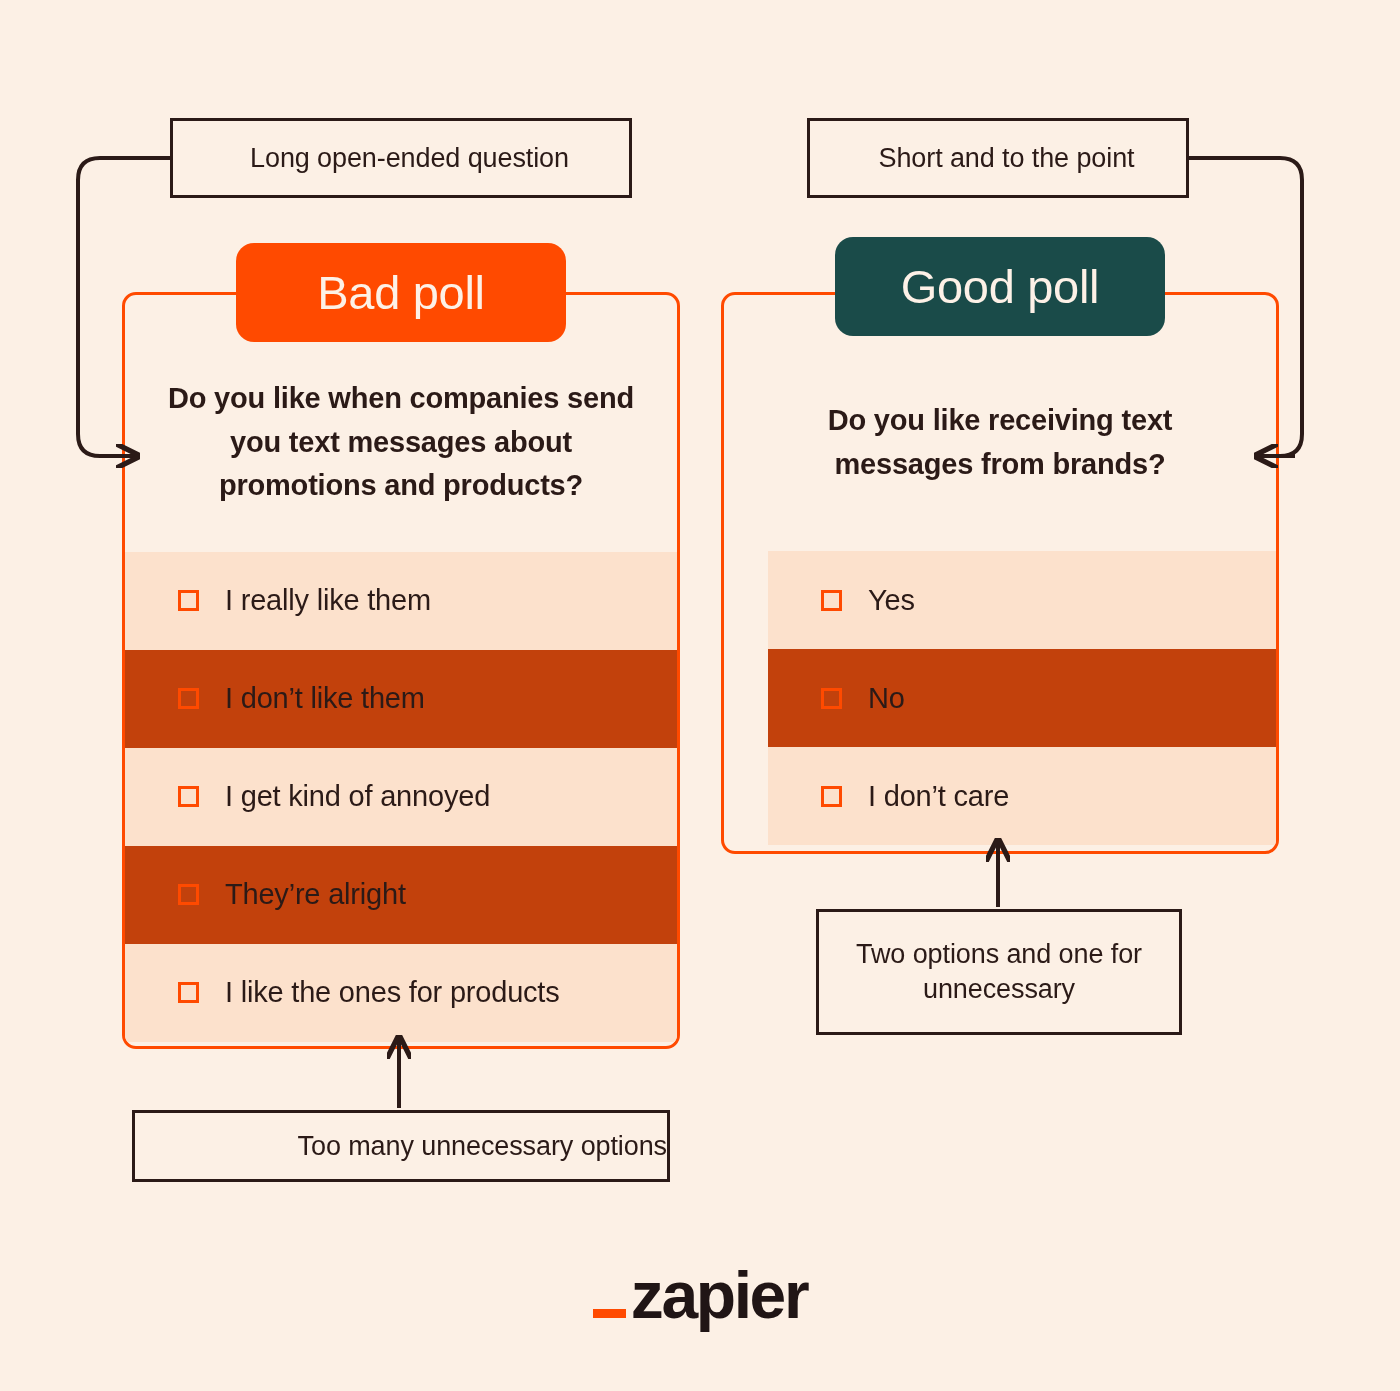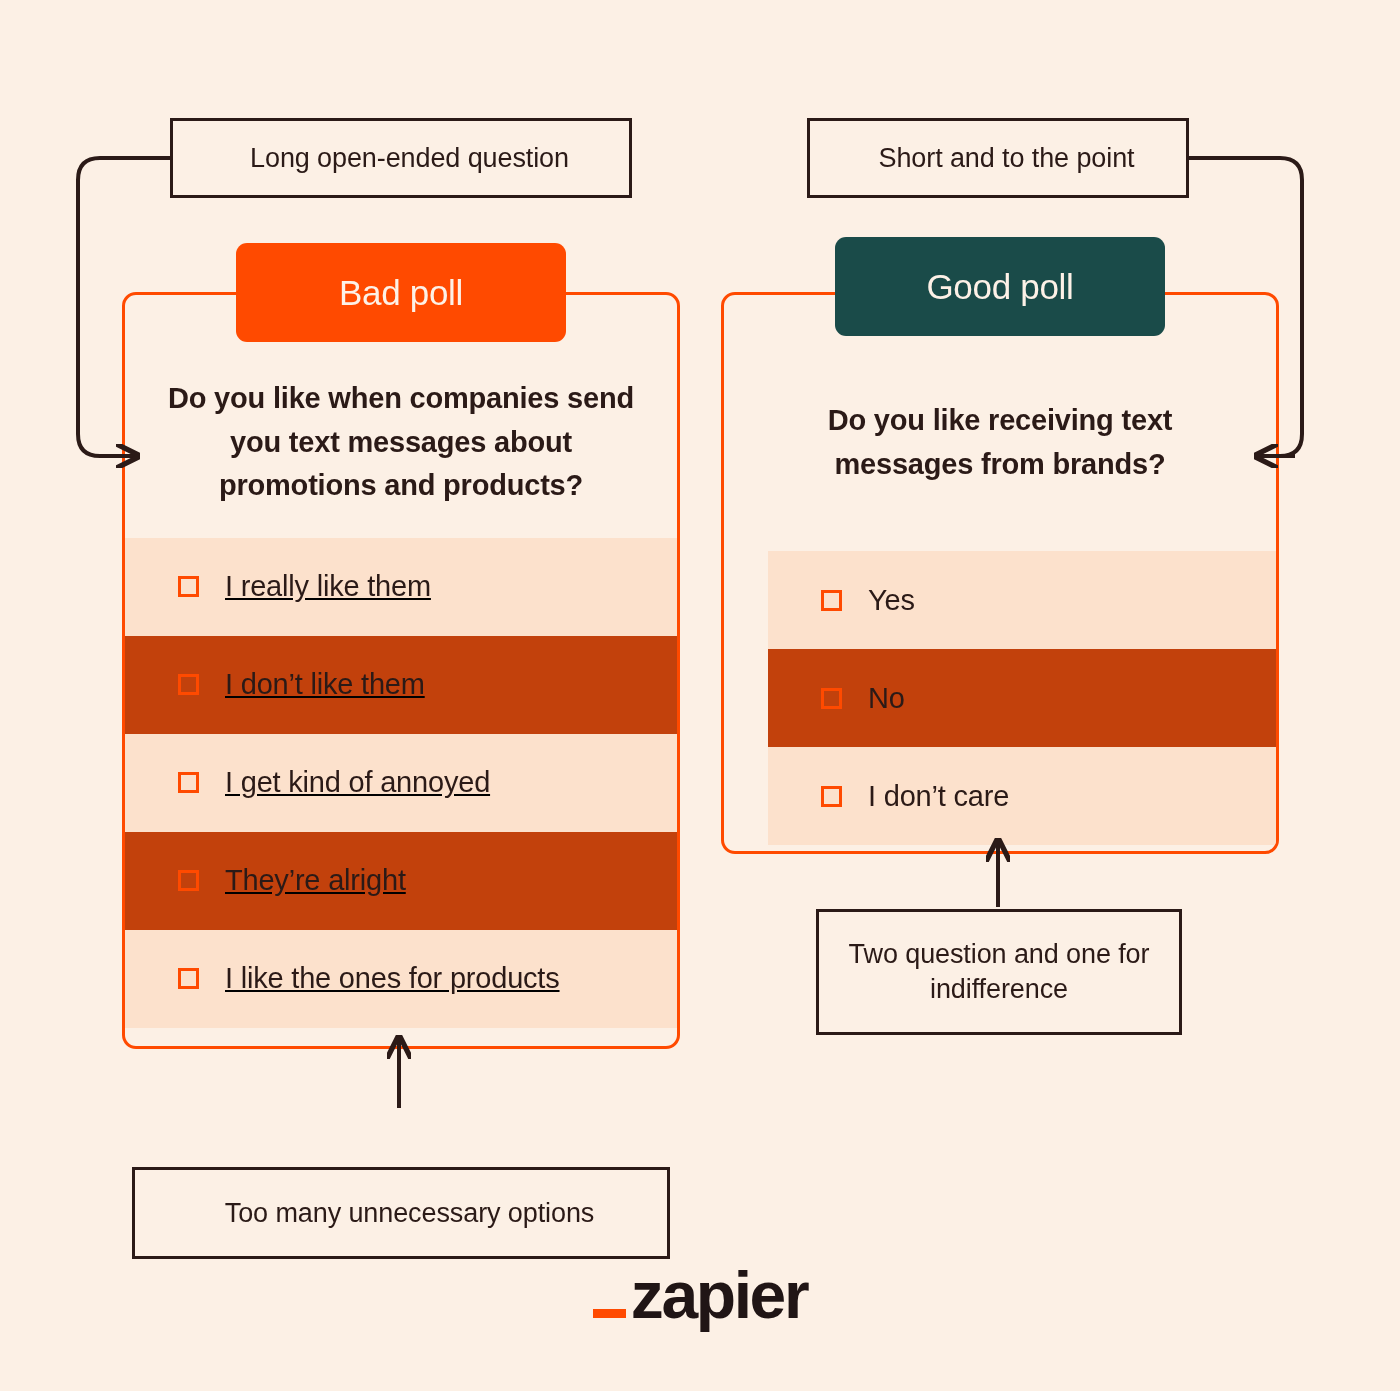--- a/index.html
+++ b/index.html
@@ -49,21 +49,21 @@
     z-index: 4;
     padding-left: 17px;
   }
   #callout-long-question {
     left: 170px; top: 118px; width: 462px; height: 80px;
   }
   #callout-short-point {
     left: 807px; top: 118px; width: 382px; height: 80px;
   }
   #callout-too-many {
-    left: 132px; top: 1167px; width: 538px; height: 92px;
+    left: 132px; top: 1110px; width: 538px; height: 72px; justify-content: flex-end;
   }
   #callout-two-options {
     left: 816px; top: 909px; width: 366px; height: 126px;
     padding: 0 22px;
   }
 
   
   .poll-card {
     position: absolute;
     box-sizing: border-box;
@@ -82,21 +82,21 @@
     font-weight: bold;
     font-size: 29px;
     line-height: 1.5;
     color: #2B1A17;
     letter-spacing: -0.2px;
   }
   #poll-card-bad .poll-question  { padding: 82px 40px 0 40px; }
   #poll-card-good .poll-question { padding: 104px 56px 0 56px; }
 
   .options-list { width: 100%; }
-  #poll-card-bad .options-list  { margin-top: 30px; text-decoration: underline; }
+  #poll-card-bad .options-list  { margin-top: 44px; }
   #poll-card-good .options-list { margin-top: 65px; padding-left: 44px; }
 
   .option-row {
     display: flex;
     align-items: center;
     height: 98px;
     padding-left: 53px;
     box-sizing: border-box;
   }
   .option-row.stripe-dark  { background: #FCE1CC; }
@@ -114,26 +114,26 @@
     font-size: 29px;
     color: #2B1A17;
     letter-spacing: -0.2px;
     line-height: 1;
   }
 
   
   .badge {
     position: absolute;
     box-sizing: border-box;
-    border-radius: 11px;
+    border-radius: 18px;
     display: flex;
     align-items: center;
     justify-content: center;
     color: #FDF1E7;
-    font-size: 35px;
+    font-size: 47px;
     letter-spacing: -0.3px;
     z-index: 5;
     text-align: center;
   }
   #badge-bad-poll {
     left: 236px; top: 243px; width: 330px; height: 99px;
     background: #FF4A00;
   }
   #badge-good-poll {
     left: 835px; top: 237px; width: 330px; height: 99px;
@@ -231,21 +231,21 @@
   <div class="callout" id="callout-long-question">
     <span>Long open-ended question</span>
   </div>
   <div class="callout" id="callout-short-point">
     <span>Short and to the point</span>
   </div>
   <div class="callout" id="callout-too-many">
     <span>Too many unnecessary options</span>
   </div>
   <div class="callout" id="callout-two-options">
-    <span>Two question and one for indifference</span>
+    <span>Two options and one for unnecessary</span>
   </div>
 
   <svg id="connectors-over" class="svg-layer">
     <defs>
       <marker id="arrow-right" viewBox="0 0 10 10" refX="9" refY="5" markerWidth="6" markerHeight="6" orient="auto-start-reverse">
         <path d="M 0 0 L 10 5 L 0 10" fill="none" stroke="#2B1A17" stroke-width="2.2" stroke-linecap="round" stroke-linejoin="round"></path>
       </marker>
       <marker id="arrow-left" viewBox="0 0 10 10" refX="9" refY="5" markerWidth="6" markerHeight="6" orient="auto-start-reverse">
         <path d="M 0 0 L 10 5 L 0 10" fill="none" stroke="#2B1A17" stroke-width="2.2" stroke-linecap="round" stroke-linejoin="round"></path>
       </marker>

